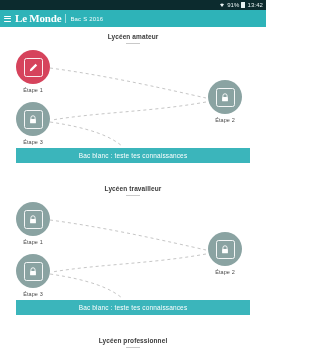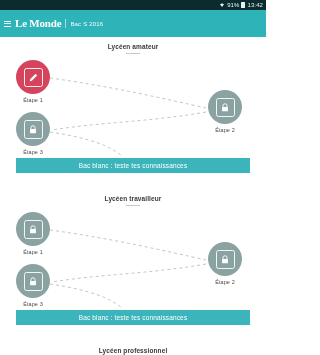--- a/index.html
+++ b/index.html
@@ -44,21 +44,21 @@
   .batt-glyph::after {
     content: "";
     position: absolute;
     top: -1px; left: 1px;
     width: 2px; height: 1px;
     background: #e8f2f2;
   }
 
   
   .app-header {
-    height: 27px;
+    height: 17px;
     background: #2eb3b8;
     display: flex;
     align-items: center;
     padding: 0 4px;
     gap: 4px;
   }
   .hamburger {
     width: 7px;
     display: flex;
     flex-direction: column;

